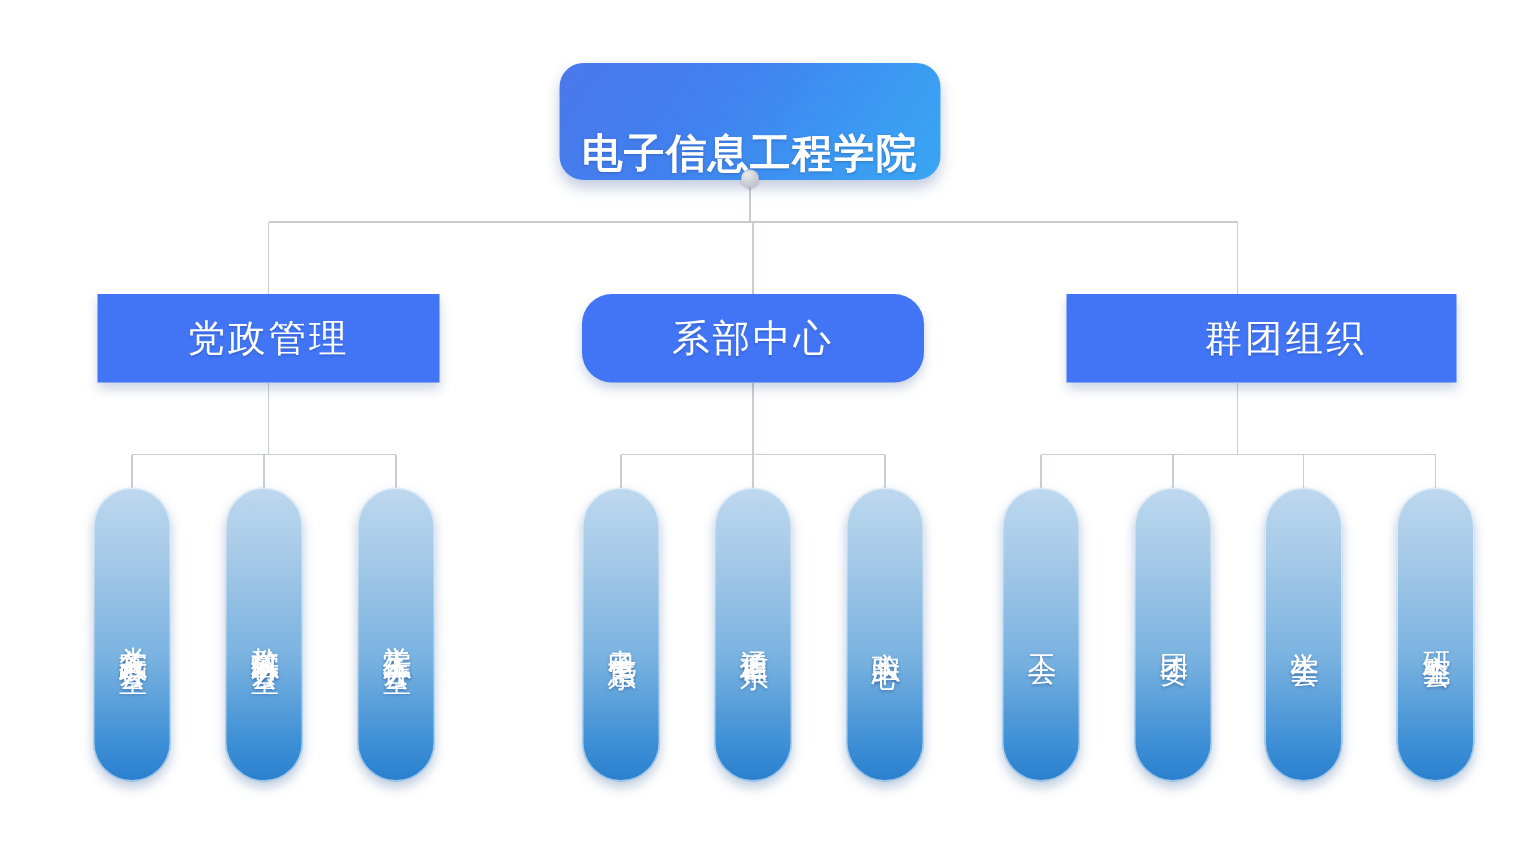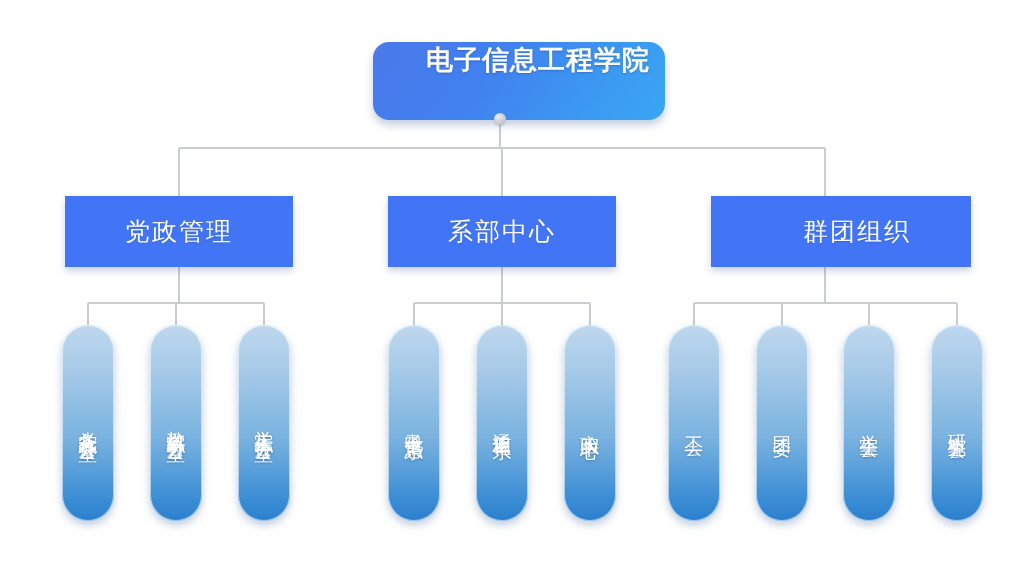--- a/index.html
+++ b/index.html
@@ -33,23 +33,22 @@
   .root-node {
     position: absolute;
     left: 373px;
     top: 42px;
     width: 254px;
     height: 78px;
     border-radius: 16px;
     background: linear-gradient(125deg, #4b78ea 0%, #4180ef 38%, #3b9bf2 78%, #39a6f3 100%);
     box-shadow: 0 5px 9px rgba(60, 90, 150, 0.30);
     display: flex;
-    align-items: flex-start;
+    align-items: flex-end;
     justify-content: center;
-    padding-left: 38px;
   }
   .root-label {
     color: #ffffff;
     font-size: 27px;
     font-weight: bold;
     letter-spacing: 1px;
     text-shadow: 0 1px 2px rgba(30, 60, 120, 0.35);
     white-space: nowrap;
   }
 
@@ -63,29 +62,29 @@
     border-radius: 50%;
     background: radial-gradient(circle at 35% 30%, #e9eaec 0%, #c9ccd1 55%, #b6bac0 100%);
     box-shadow: 0 1px 2px rgba(0,0,0,0.18);
   }
 
   
   .l2-node {
     position: absolute;
     top: 196px;
     width: 228px;
-    height: 71px;
+    height: 59px;
     background: #4175f5;
     box-shadow: 0 4px 7px rgba(70, 100, 160, 0.28);
     display: flex;
     align-items: center;
     justify-content: center;
   }
   .l2-node.pos-0 { left: 65px; }
-  .l2-node.pos-1 { left: 388px; }
+  .l2-node.pos-1 { left: 388px; border-radius: 20px; }
   .l2-node.pos-2 { left: 711px; padding-left: 32px; }
   .l2-label {
     color: #ffffff;
     font-size: 25px;
     letter-spacing: 2px;
     white-space: nowrap;
     text-shadow: 0 1px 1px rgba(30, 60, 120, 0.25);
   }
 
   

